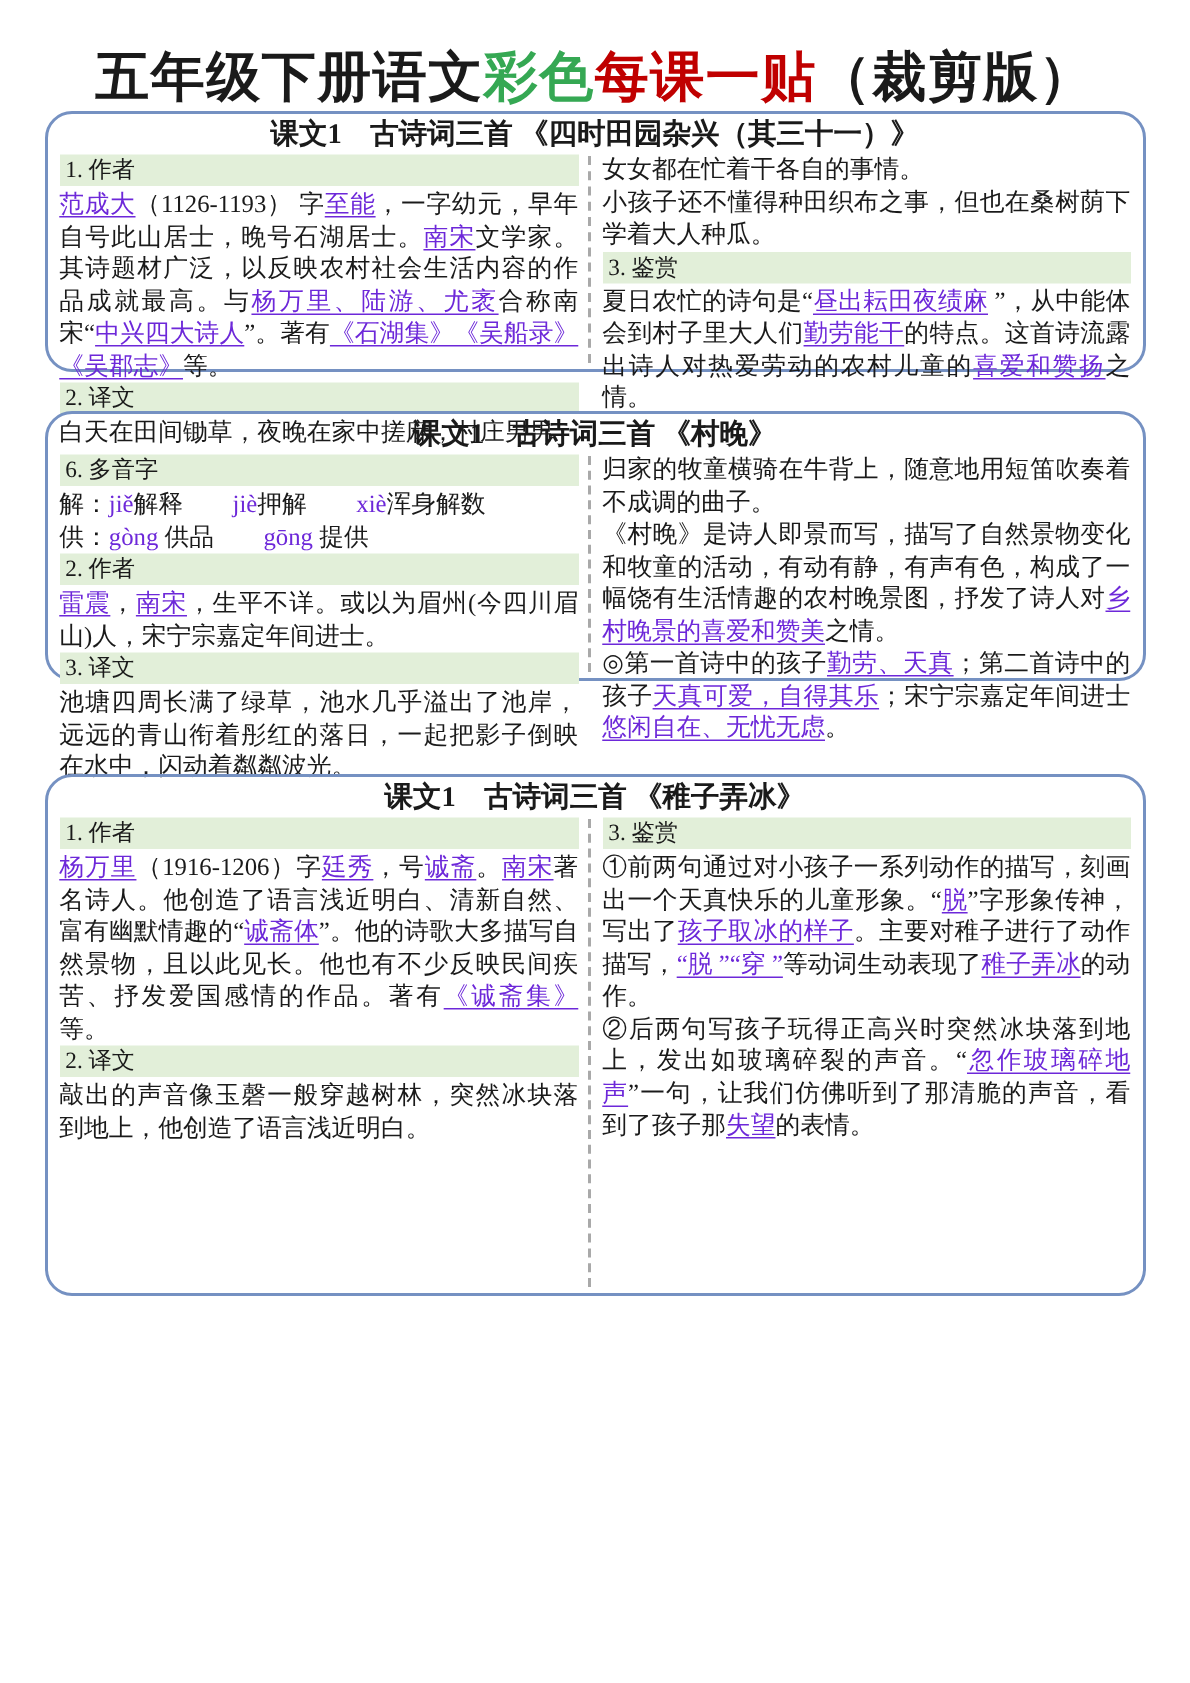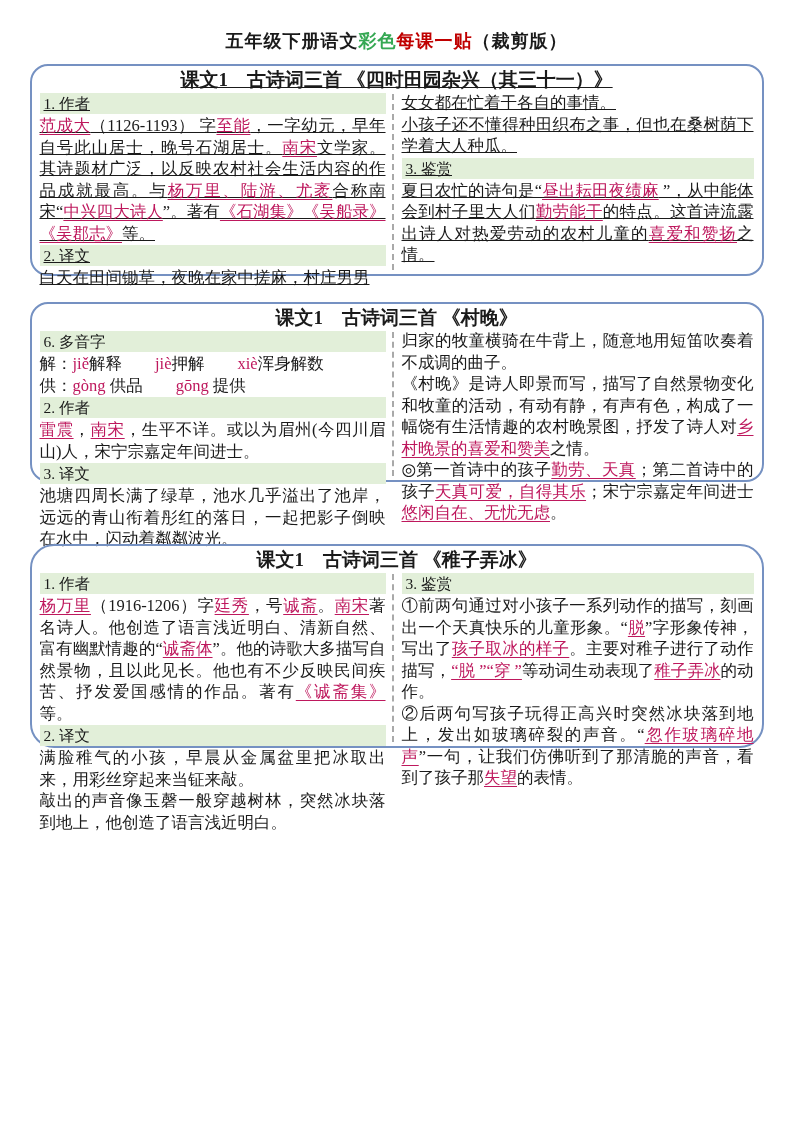--- a/index.html
+++ b/index.html
@@ -3,41 +3,41 @@
 <meta charset="utf-8">
 <style>
   html,body{margin:0;padding:0;background:#ffffff;}
   body{
     width:793px;height:1122px;position:relative;overflow:hidden;
     font-family:"Liberation Serif","DejaVu Serif",serif;
     color:#1a1a1a;
   }
   .page-title{
     text-align:center;
-    margin-top:24px;
-    font-size:18px;
+    margin-top:34px;
+    font-size:36px;
     font-weight:bold;
     letter-spacing:1px;
     line-height:34px;
   }
   .t-green{color:#35a853;}
   .t-red{color:#c00000;}
 
   .card{
     position:relative;
     width:734px;
     margin:0 auto;
     border:2px solid #7591c2;
     border-radius:18px;
     box-sizing:border-box;
     background:transparent;
   }
-  #card1{margin-top:6px;height:212px;text-decoration:underline;}
+  #card1{margin-top:6px;height:174px;}
   #card2{margin-top:26px;height:180px;}
-  #card3{margin-top:62px;height:204px;border-radius:24px;}
+  #card3{margin-top:62px;height:348px;}
 
   .card-title{
     text-align:center;
     font-size:19px;
     font-weight:bold;
     line-height:24px;
     padding-top:2px;
     white-space:nowrap;
   }
   .card-body{
@@ -61,21 +61,21 @@
     font-size:15.5px;
     line-height:19px;
     padding:1px 4px;
     margin:1px 0;
   }
   .para{
     font-size:16.5px;
     line-height:21.5px;
     text-align:justify;
   }
-  .red{color:#be185d;}
+  .red{color:#6d28d9;}
   .ul{
     text-decoration:underline;
     text-decoration-thickness:1px;
     text-underline-offset:3px;
   }
 </style>
 </head>
 <body>
 
 <div class="page-title">
@@ -123,21 +123,20 @@
 </div>
 
 <div class="card" id="card3">
   <div class="card-title">课文1　古诗词三首 《稚子弄冰》</div>
   <div class="divider"></div>
   <div class="card-body">
     <div class="col-left">
         <div class="sec-header">1. 作者</div>
         <div class="para"><span class="red ul">杨万里</span><span>（1916-1206）字</span><span class="red ul">廷秀</span><span>，号</span><span class="red ul">诚斋</span><span>。</span><span class="red ul">南宋</span><span>著名诗人。他创造了语言浅近明白、清新自然、富有幽默情趣的“</span><span class="red ul">诚斋体</span><span>”。他的诗歌大多描写自然景物，且以此见长。他也有不少反映民间疾苦、抒发爱国感情的作品。著有</span><span class="red ul">《诚斋集》</span><span>等。</span></div>
         <div class="sec-header">2. 译文</div>
-        <div class="para"><span>满脸稚气的小孩，早晨从金属盆里把冰取出来，用彩丝穿起来当钲来敲。</span></div>
         <div class="para"><span>敲出的声音像玉磬一般穿越树林，突然冰块落到地上，他创造了语言浅近明白。</span></div>
       </div>
     <div class="col-right">
         <div class="sec-header">3. 鉴赏</div>
         <div class="para"><span>①前两句通过对小孩子一系列动作的描写，刻画出一个天真快乐的儿童形象。“</span><span class="red ul">脱</span><span>”字形象传神，写出了</span><span class="red ul">孩子取冰的样子</span><span>。主要对稚子进行了动作描写，</span><span class="red ul">“脱 ”“穿 ”</span><span>等动词生动表现了</span><span class="red ul">稚子弄冰</span><span>的动作。</span></div>
         <div class="para"><span>②后两句写孩子玩得正高兴时突然冰块落到地上，发出如玻璃碎裂的声音。“</span><span class="red ul">忽作玻璃碎地声</span><span>”一句，让我们仿佛听到了那清脆的声音，看到了孩子那</span><span class="red ul">失望</span><span>的表情。</span></div>
       </div>
   </div>
 </div>
 

